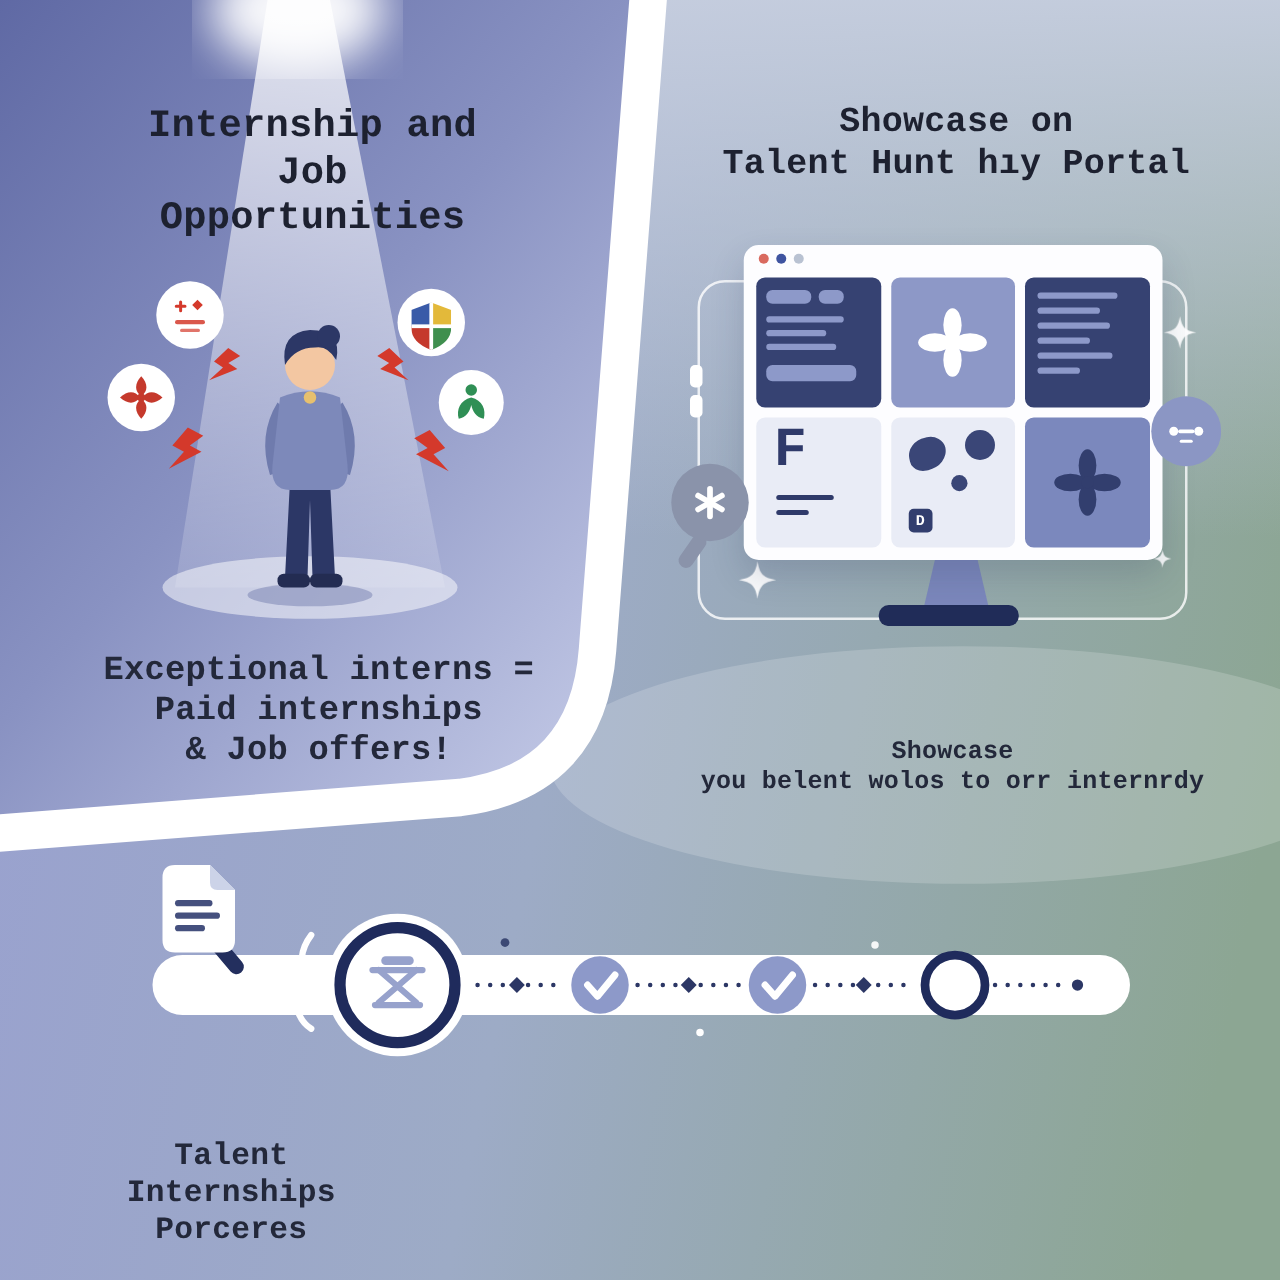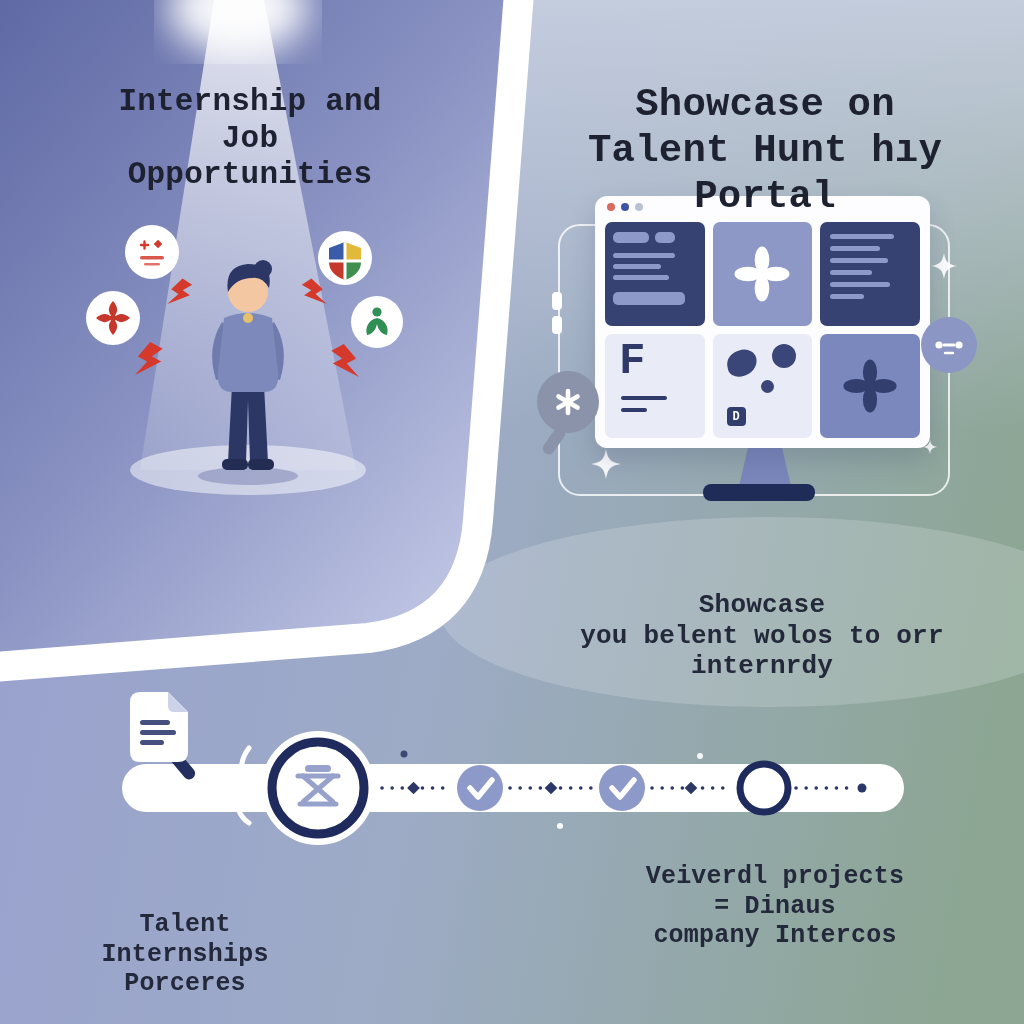--- a/index.html
+++ b/index.html
@@ -2,23 +2,23 @@
 <html><head>
 <meta charset="utf-8">
 <style>
   html,body{margin:0;padding:0;background:#dfe2ec;}
   #stage{position:relative;width:1024px;height:1024px;overflow:hidden;
          font-family:Liberation Mono, monospace;background:#ffffff;}
   .abs{position:absolute;}
   .txt{white-space:pre-line;font-weight:700;text-align:center;line-height:1.18;
        color:#23283a;letter-spacing:.2px;}
   .title-tl{left:30px;top:84px;width:440px;font-size:31px;color:#1d2130;z-index:3;}
-  .title-tr{left:535px;top:82px;width:460px;font-size:39px;color:#1d2130;z-index:3;}
+  .title-tr{left:535px;top:82px;width:460px;font-size:28px;color:#1d2130;z-index:3;}
   .caption-tl{left:30px;top:522px;width:450px;font-size:27px;z-index:3;}
-  .heading-bottom{left:512px;top:590px;width:500px;font-size:26px;z-index:3;}
+  .heading-bottom{left:512px;top:590px;width:500px;font-size:20px;z-index:3;}
   .label-bl{left:50px;top:862px;width:270px;font-size:25px;z-index:3;margin-top:48px;}
   .label-br{left:555px;top:862px;width:440px;font-size:25px;z-index:3;}
 
   
   .frame{left:558px;top:224px;width:388px;height:268px;border:2px solid rgba(255,255,255,.8);
          border-radius:22px;z-index:1;}
   .frame-tab{width:10px;height:18px;background:#ffffff;border-radius:4px;z-index:1;}
   .mon{left:595px;top:196px;width:335px;height:252px;background:#fdfdff;border-radius:12px;
        box-shadow:0 12px 26px rgba(40,50,90,.18);z-index:2;}
   .mon-top{height:22px;display:flex;align-items:center;gap:6px;padding-left:12px;}
@@ -169,30 +169,30 @@
     <g fill="#ffffff" opacity="0.95">
       <use href="#spark" transform="translate(944,266)"></use>
       <use href="#spark" transform="translate(606,464) scale(1.15)"></use>
       <use href="#spark" transform="translate(930,447) scale(0.55)"></use>
     </g>
   </svg>
 
   <div class="abs txt title-tl">Internship and
 Job
 Opportunities</div>
+  <div class="abs txt caption-tl">Exceptional interns =
+Paid internships
+&amp; Job offers!</div>
   <div class="abs txt title-tr">Showcase on
 Talent Hunt hıy Portal</div>
   <div class="abs txt heading-bottom">Showcase
 you belent wolos to orr internrdy</div>
   <div class="abs txt label-bl">Talent
 Internships
 Porceres</div>
-  <div class="abs txt label-br">Veiverdl projects
-= Dinaus
-company Intercos</div>
 
   <div class="abs frame"></div>
   <div class="abs frame-tab" style="left:552px;top:292px;"></div>
   <div class="abs frame-tab" style="left:552px;top:316px;"></div>
   <div class="abs stand"></div>
   <div class="abs stand-base"></div>
 
   <div class="abs mon">
     <div class="mon-top">
       <span class="dot d1"></span>

